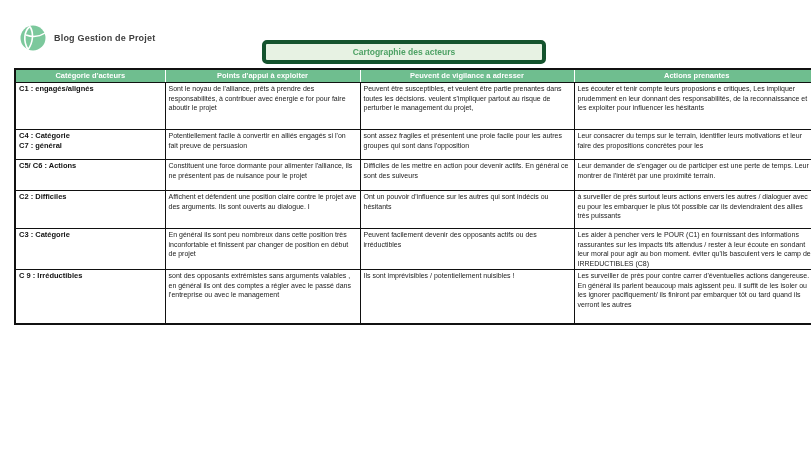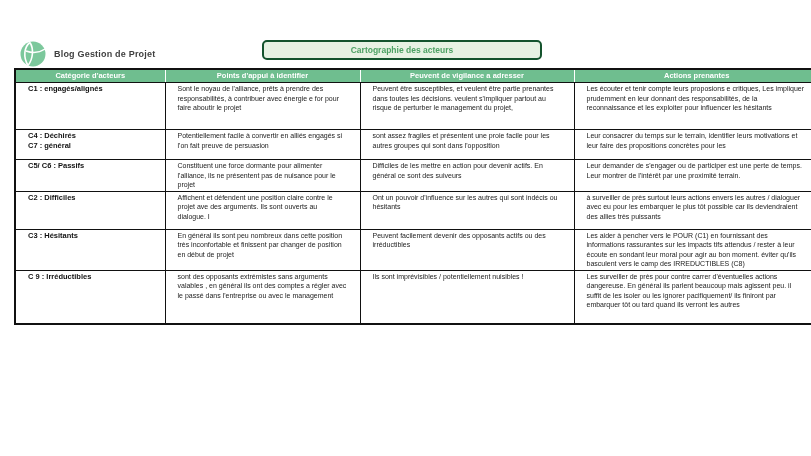--- a/index.html
+++ b/index.html
@@ -1,38 +1,38 @@
 <!DOCTYPE html>
 <html><head>
 <meta charset="utf-8">
 <style>
   html,body{margin:0;padding:0;}
   body{
     width:811px;height:456px;position:relative;background:#ffffff;
     font-family:"Liberation Sans",sans-serif;color:#1a1a1a;overflow:hidden;
   }
   
-  .brand{position:absolute;left:20px;top:25px;display:flex;align-items:center;gap:7px;margin-top:16px;}
+  .brand{position:absolute;left:20px;top:25px;display:flex;align-items:center;gap:7px;}
   .brand .logo{width:27px;height:26px;display:block;}
   .brand .brand-name{font-size:9px;font-weight:bold;color:#3f3f3f;letter-spacing:.2px;}
   
   .title-box{
     position:absolute;left:262px;top:40px;width:276px;height:16px;
-    background:#e7f2e3;border:2px solid #14532d;border-radius:5px;
+    background:#e7f2e3;border:4px solid #14532d;border-radius:5px;
     display:flex;align-items:center;justify-content:center;
   }
   .title-box span{font-size:8.5px;font-weight:bold;color:#4da164;}
   
   table.actors{
     position:absolute;left:3px;top:68px;width:805px;
     border-collapse:collapse;table-layout:fixed;
     font-size:7px;line-height:9.5px;color:#222;margin-left:11px;
   }
   table.actors td,table.actors th{
-    border:1px solid #111;padding:1px 12px;vertical-align:top;text-align:left;
+    border:1px solid #111;padding:1px 3px;vertical-align:top;text-align:left;
     overflow:hidden;
   }
   table.actors{border:2px solid #111;}
   table.actors thead th{
     background:#6fbe8f;color:#ffffff;font-size:7.5px;font-weight:bold;
     text-align:center;vertical-align:middle;height:12px;padding:0 2px;
     border:1px solid #ffffff;border-bottom:1px solid #111;
   }
   td.cat{
     text-align:center;vertical-align:middle;font-weight:bold;font-size:7.5px;color:#111;
@@ -64,62 +64,62 @@
 <table class="actors">
   <colgroup>
     <col style="width:150px">
       <col style="width:195px">
       <col style="width:214px">
       <col style="width:246px">
   </colgroup>
   <thead>
     <tr>
       <th>Catégorie d'acteurs</th>
-      <th>Points d'appui à identifier</th>
+      <th>Points d'appui à exploiter</th>
       <th>Peuvent de vigilance a adresser</th>
       <th>Actions prenantes</th>
     </tr>
   </thead>
   <tbody>
     <tr class="r1">
       <td class="cat">
           <div>C1 : engagés/alignés</div>
         </td>
       <td>Sont le noyau de l'alliance,  prêts à prendre des responsabilités, à contribuer avec énergie e for pour faire aboutir le projet</td>
       <td>Peuvent être susceptibles, et veulent être partie prenantes dans toutes les décisions.  veulent s'impliquer partout  au risque de perturber le management du projet,</td>
       <td>Les écouter et tenir compte leurs proposions e critiques, Les impliquer prudemment en leur  donnant des responsabilités, de la reconnaissance et les exploiter  pour influencer les hésitants</td>
     </tr>
     <tr class="r2">
       <td class="cat">
-        <div>C4 :  Déchirés</div>
+        <div>C4 :  Catégorie</div>
         <div>C7 :  général</div>
       </td>
       <td>Potentiellement facile à convertir en alliés engagés si l'on fait preuve de persuasion</td>
       <td>sont assez fragiles et présentent une proie facile pour les autres groupes qui sont dans l'opposition</td>
       <td>Leur consacrer du temps sur le terrain, identifier leurs motivations et leur faire des propositions concrètes pour les</td>
     </tr>
     <tr class="r3">
       <td class="cat">
-          <div>C5/ C6 : Passifs</div>
+          <div>C5/ C6 : Actions</div>
         </td>
       <td>Constituent une force dormante pour alimenter l'alliance, ils ne présentent pas de nuisance pour le projet</td>
       <td>Difficiles de les mettre en action pour devenir actifs. En général ce sont des suiveurs</td>
       <td>Leur demander de s'engager ou de participer est une perte de temps. Leur montrer de l'intérêt par une proximité terrain.</td>
     </tr>
     <tr class="r4">
       <td class="cat">
           <div>C2 :  Difficiles</div>
         </td>
       <td>Affichent et défendent une position claire contre le projet ave des arguments. Ils sont ouverts au dialogue.  I</td>
       <td>Ont un pouvoir d'influence sur les autres qui sont indécis ou hésitants</td>
       <td>à surveiller de près surtout leurs actions envers les autres / dialoguer avec eu pour les embarquer le plus tôt possible car ils deviendraient des allies très puissants</td>
     </tr>
     <tr class="r5">
       <td class="cat">
-          <div>C3 : Hésitants</div>
+          <div>C3 : Catégorie</div>
         </td>
       <td>En général ils sont peu nombreux dans cette position très inconfortable et finissent par changer de position en début de projet</td>
       <td>Peuvent facilement devenir des opposants actifs ou des irréductibles</td>
       <td>Les aider à pencher vers le POUR (C1) en fournissant des informations rassurantes sur les impacts tifs attendus / rester à leur écoute en sondant leur moral pour agir au bon moment. éviter qu'ils basculent vers le camp des  IRREDUCTIBLES (C8)</td>
     </tr>
     <tr class="r6">
       <td class="cat">
           <div>C 9 : Irréductibles</div>
         </td>
       <td>sont des opposants extrémistes sans arguments valables , en général ils ont des comptes a régler avec le passé dans l'entreprise ou avec le management</td>

